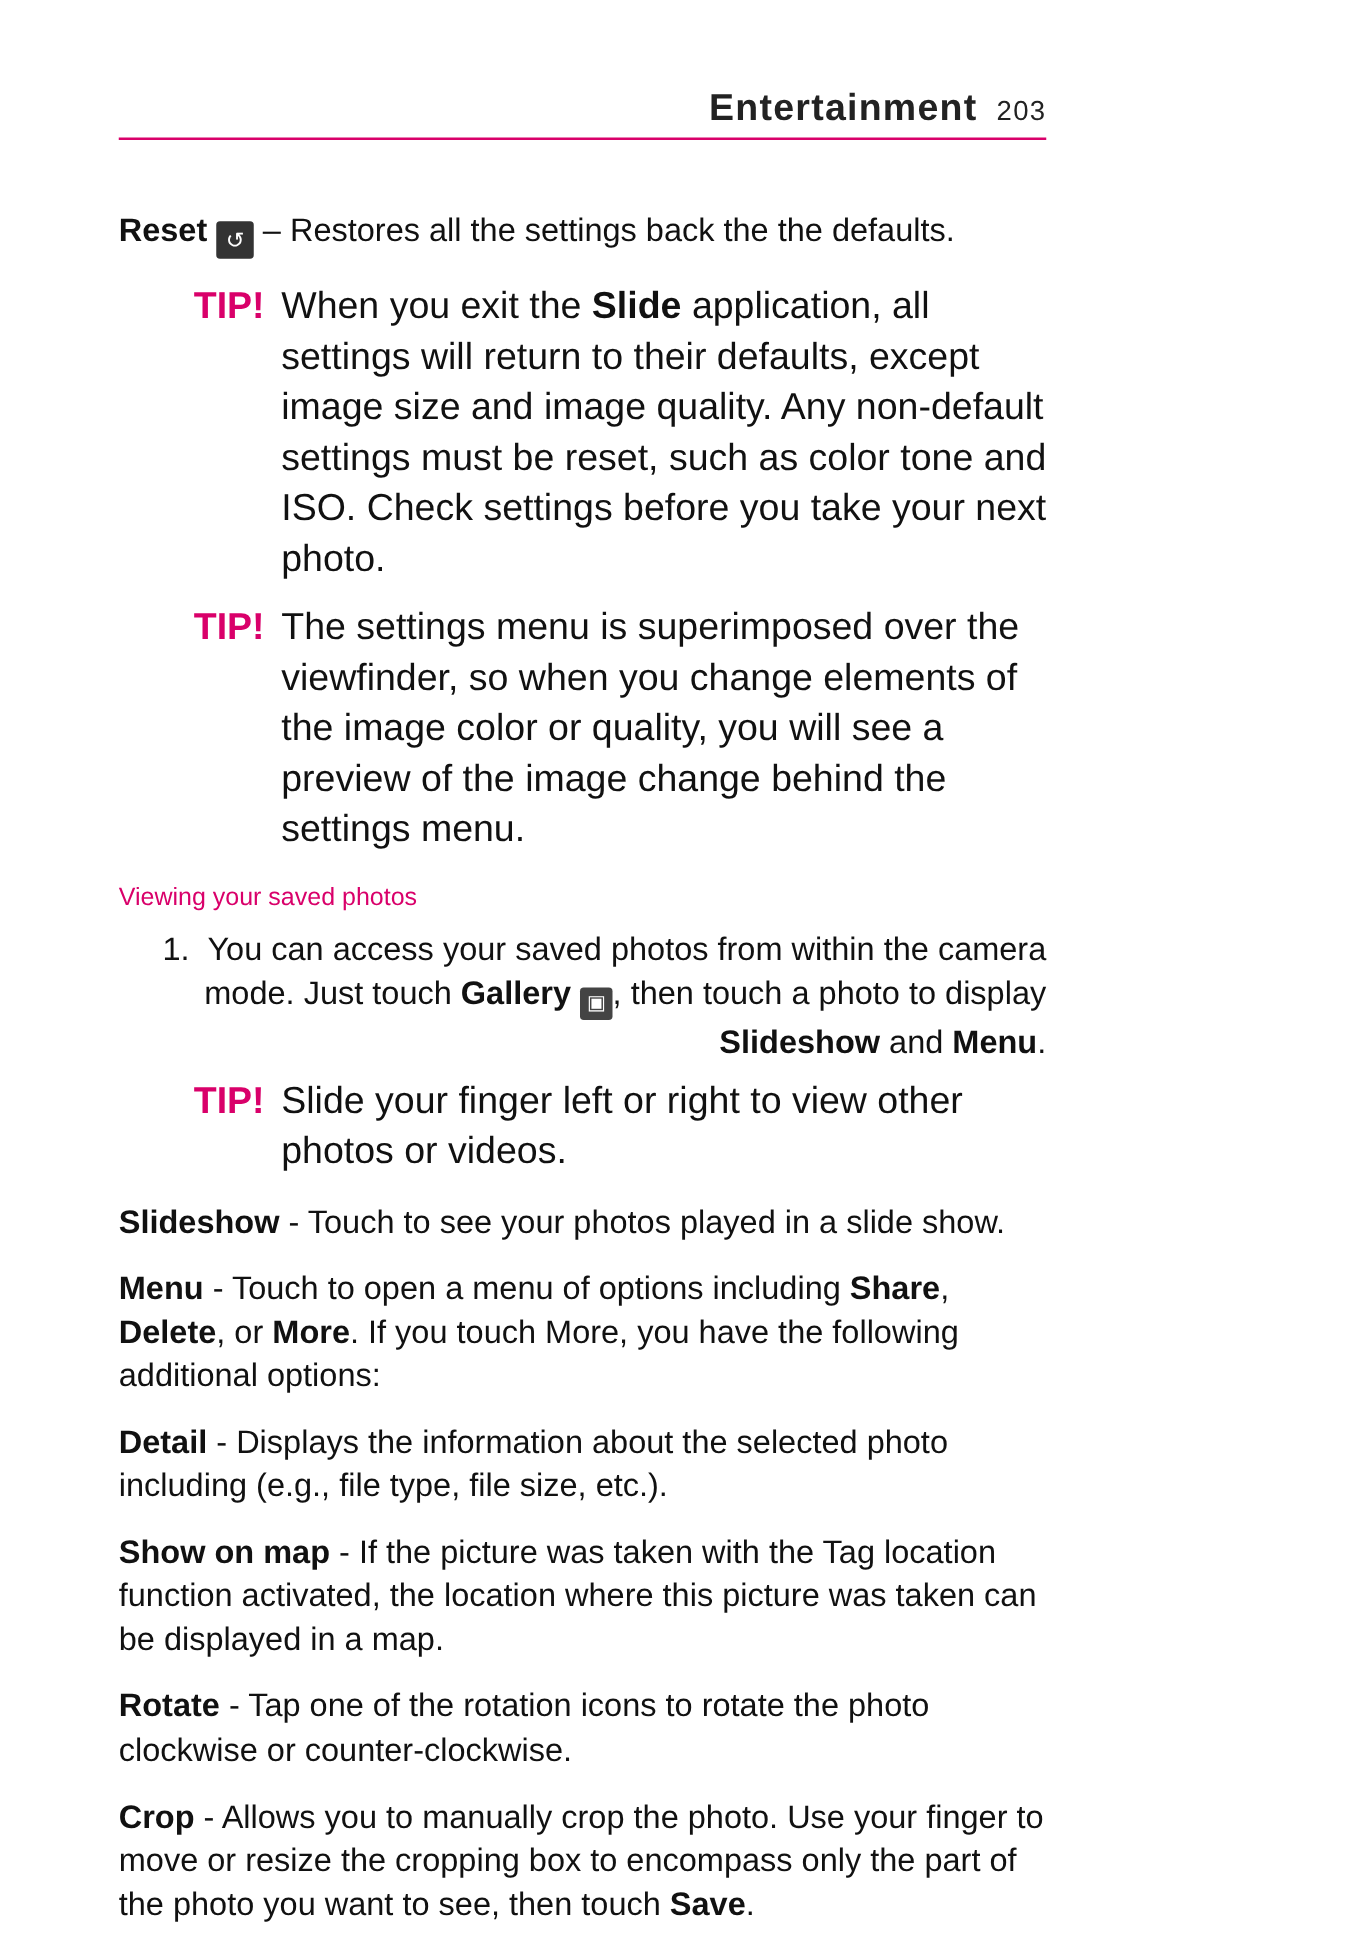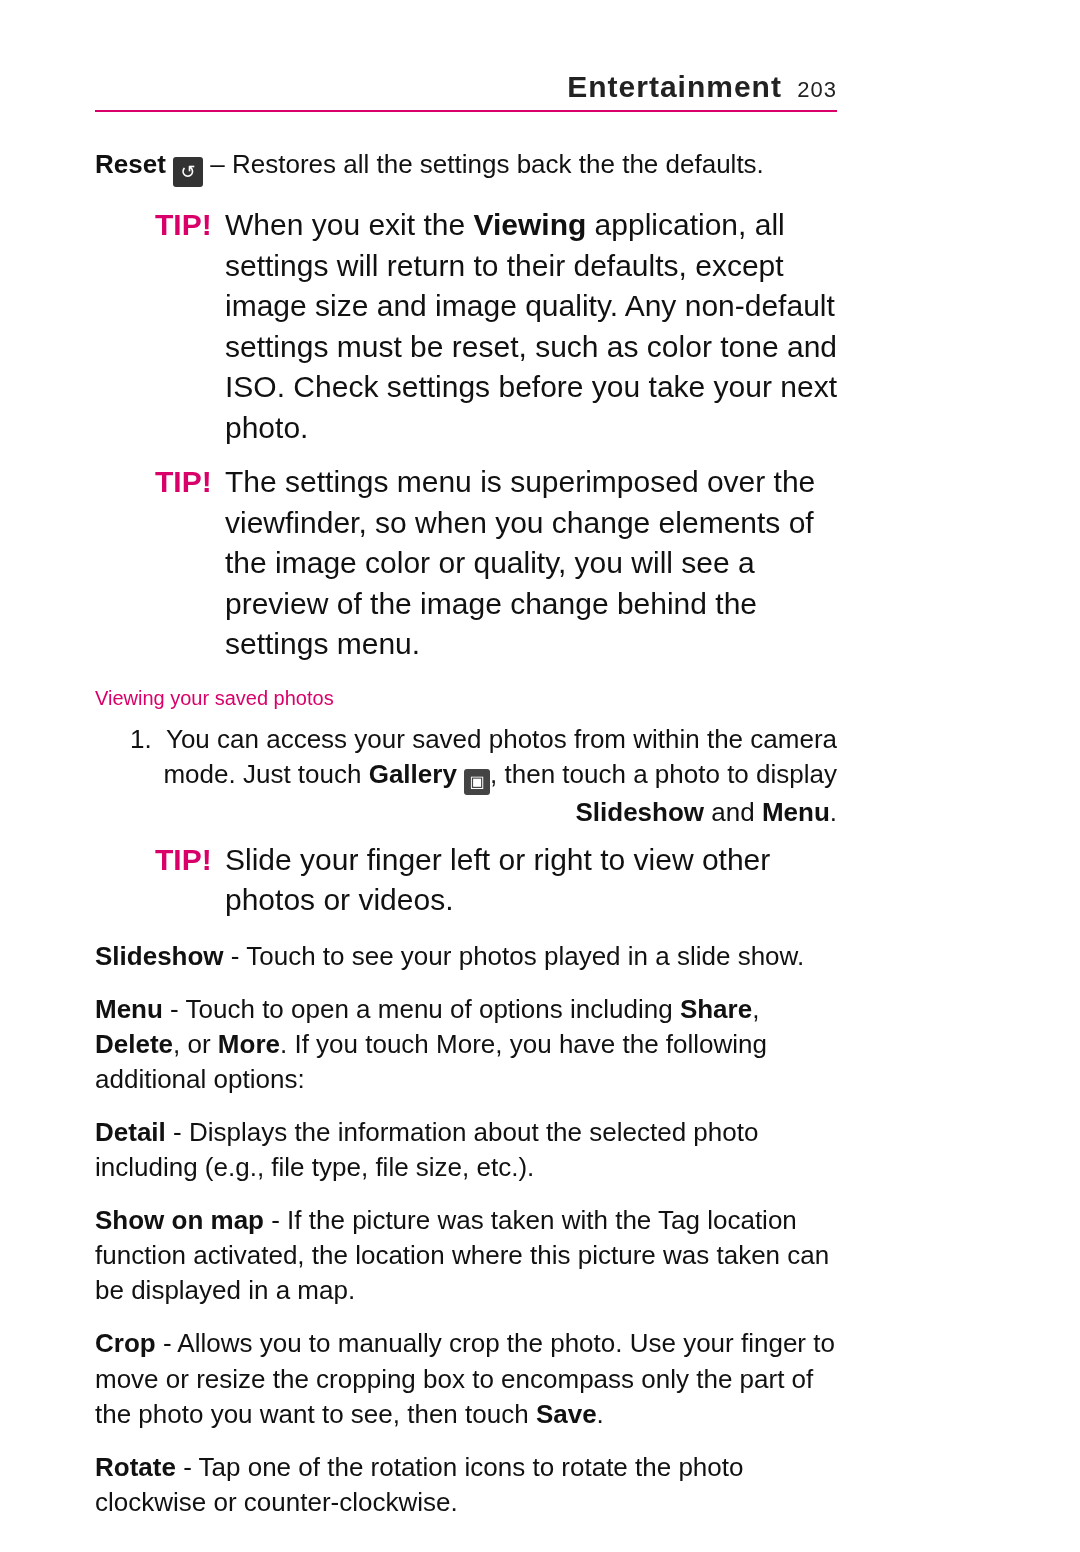--- a/index.html
+++ b/index.html
@@ -27,21 +27,21 @@
   .header .title {
     font-weight: bold;
   }
   .header .pagenum {
     font-weight: normal;
     font-size: 22px;
     margin-left: 6px;
     vertical-align: baseline;
   }
   .body {
-    margin-top: 35px;
+    margin-top: 55px;
     font-size: 26px;
     line-height: 1.35;
   }
   .para {
     margin: 18px 0;
   }
   .bold { font-weight: bold; }
   .icon-box {
     display: inline-flex;
     align-items: center;
@@ -101,21 +101,21 @@
     <div class="para">
       <span class="bold">Reset</span>
       <span class="icon-box">↺</span><span> – Restores all the settings back the the defaults.</span>
     </div>
 
 
     <div class="tip-block">
       <div class="tip-row">
         <div class="tip-label">TIP!</div>
         <div class="tip-text">
-          <span>When you exit the </span><span class="bold">Viewing</span><span> application, all settings will return to their defaults, except image size and image quality. Any non-default settings must be reset, such as color tone and ISO. Check settings before you take your next photo.</span>
+          <span>When you exit the </span><span class="bold">Slide</span><span> application, all settings will return to their defaults, except image size and image quality. Any non-default settings must be reset, such as color tone and ISO. Check settings before you take your next photo.</span>
         </div>
       </div>
       <div class="tip-row">
         <div class="tip-label">TIP!</div>
         <div class="tip-text">The settings menu is superimposed over the viewfinder, so when you change elements of the image color or quality, you will see a preview of the image change behind the settings menu.</div>
       </div>
     </div>
 
     <div class="section-heading">Viewing your saved photos</div>
 
@@ -147,21 +147,21 @@
     <div class="para">
       <span class="bold">Detail</span><span> - Displays the information about the selected photo including (e.g., file type, file size, etc.).</span>
     </div>
 
     <div class="para">
       <span class="bold">Show on map</span><span> - If the picture was taken with the Tag location function activated, the location where this picture was taken can be displayed in a map.</span>
     </div>
 
 
     <div class="para">
-      <span class="bold">Crop</span><span> - Allows you to manually crop the photo. Use your finger to move or resize the cropping box to encompass only the part of the photo you want to see, then touch </span><span class="bold">Save</span><span>.</span>
+      <span class="bold">Rotate</span><span> - Tap one of the rotation icons to rotate the photo clockwise or counter-clockwise.</span>
     </div>
 
     <div class="para">
-      <span class="bold">Rotate</span><span> - Tap one of the rotation icons to rotate the photo clockwise or counter-clockwise.</span>
+      <span class="bold">Crop</span><span> - Allows you to manually crop the photo. Use your finger to move or resize the cropping box to encompass only the part of the photo you want to see, then touch </span><span class="bold">Save</span><span>.</span>
     </div>
 
   </div>
 </div>
 
 </body></html>

